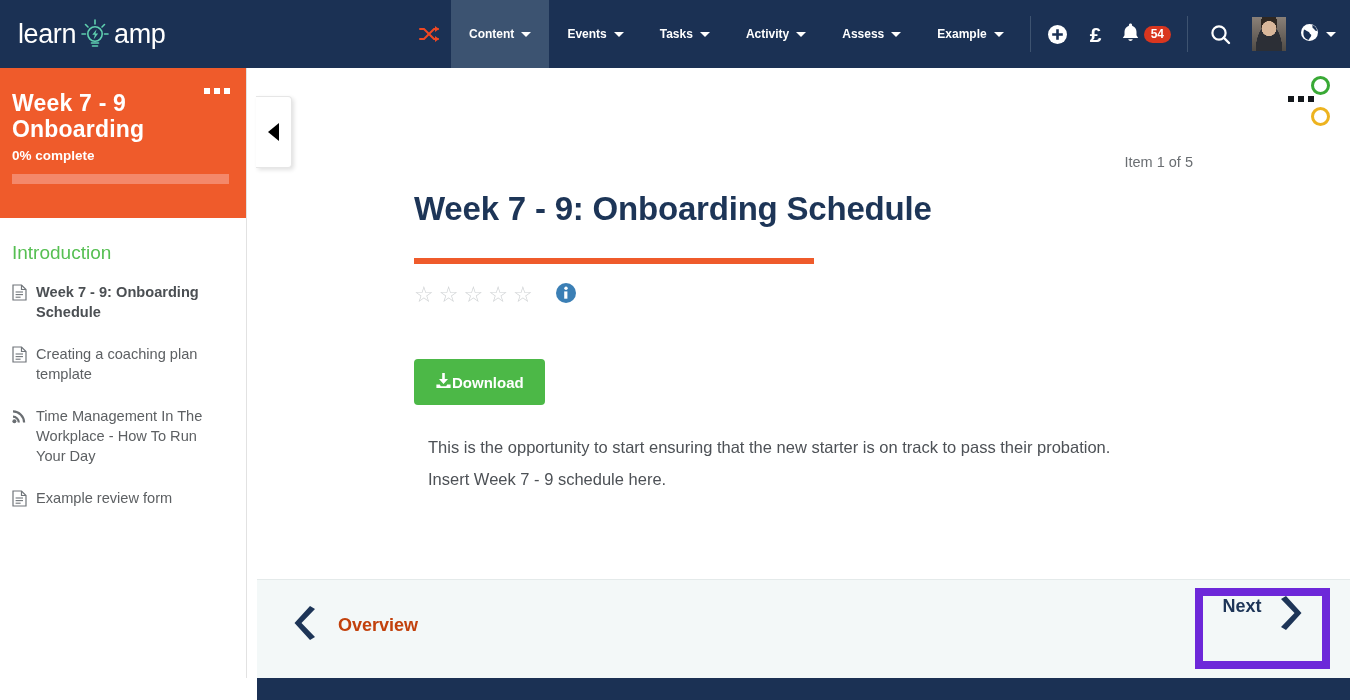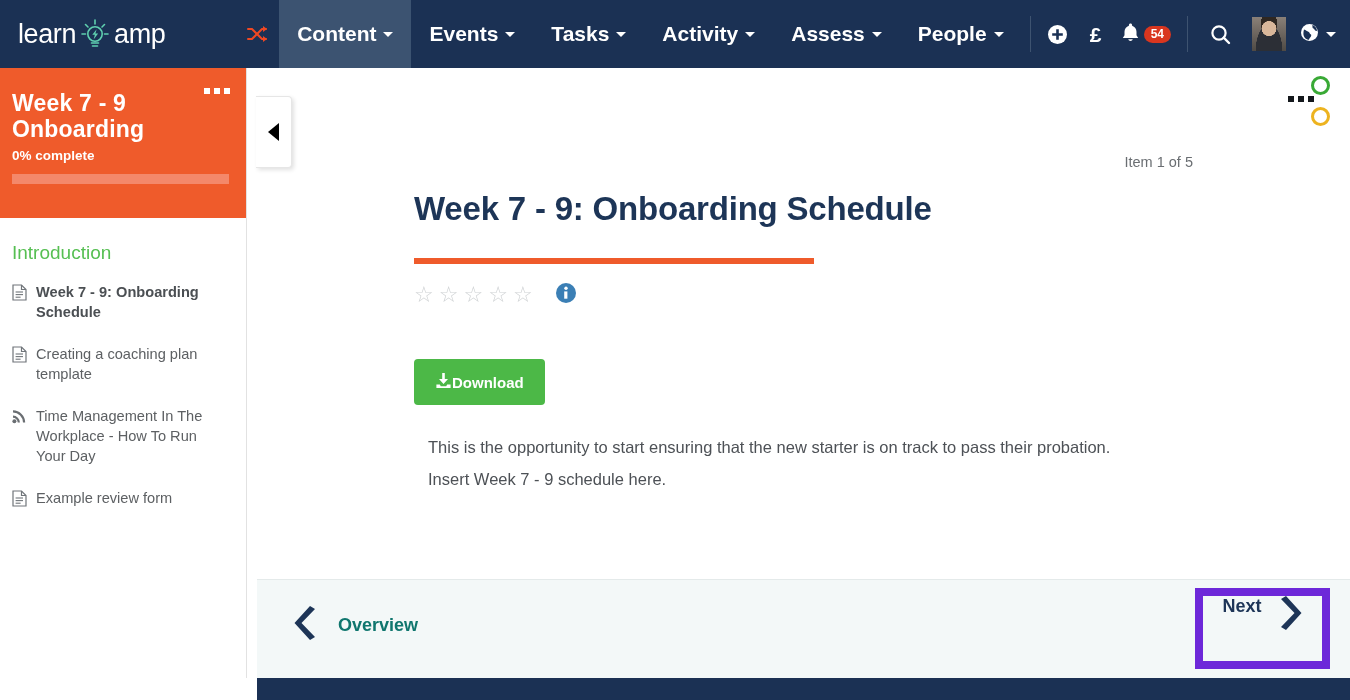--- a/index.html
+++ b/index.html
@@ -30,21 +30,21 @@
   .bulb { width: 34px; height: 34px; display: block; }
   .nav-spacer { flex: 1 1 auto; }
   .nav-items { display: flex; align-items: stretch; }
   .shuffle-wrap {
     display: flex; align-items: center; justify-content: center;
     width: 44px;
   }
   .navitem {
     display: flex; align-items: center; gap: 7px;
     padding: 0 18px;
-    color: #ffffff; font-size: 21px; font-weight: 700;
+    color: #ffffff; font-size: 12px; font-weight: 700;
     white-space: nowrap; cursor: pointer;
   }
   .navitem.active { background: #3c5371; }
   .caret {
     width: 0; height: 0;
     border-left: 5px solid transparent;
     border-right: 5px solid transparent;
     border-top: 5px solid #ffffff;
     display: inline-block;
   }
@@ -190,21 +190,21 @@
     width: 1093px; height: 99px;
     background: #f3f8f8;
     border-top: 1px solid #e4eaea;
   }
   .overview-btn {
     position: absolute; left: 36px; top: 26px;
     display: flex; align-items: center; gap: 18px;
     cursor: pointer;
   }
   .overview-btn .lbl {
-    font-size: 18px; font-weight: 700; color: #0f766e;
+    font-size: 18px; font-weight: 700; color: #c2410c;
   }
   .next-btn {
     position: absolute; right: 20px; top: 8px;
     width: 135px; height: 81px;
     border: 8px solid #6d28d9;
     display: flex; align-items: flex-start; justify-content: center;
     gap: 14px; cursor: pointer; background: transparent;
   }
   .next-btn .lbl {
     font-size: 18px; font-weight: 700; color: #1d3557;
@@ -269,21 +269,21 @@
       </div>
       <div class="navitem">
         <span>Activity</span>
         <i class="caret"></i>
       </div>
       <div class="navitem">
         <span>Assess</span>
         <i class="caret"></i>
       </div>
       <div class="navitem">
-        <span>People</span>
+        <span>Example</span>
         <i class="caret"></i>
       </div>
     </div>
 
     <div class="nav-divider"></div>
 
     <div class="iconbtn">
       <svg width="21" height="21" viewBox="0 0 21 21" aria-hidden="true">
         <circle cx="10.5" cy="10.5" r="9.5" fill="#ffffff"></circle>
         <path d="M9.2 5.2 h2.6 v4 h4 v2.6 h-4 v4 h-2.6 v-4 h-4 V9.2 h4 z" fill="#1b3154"></path>

